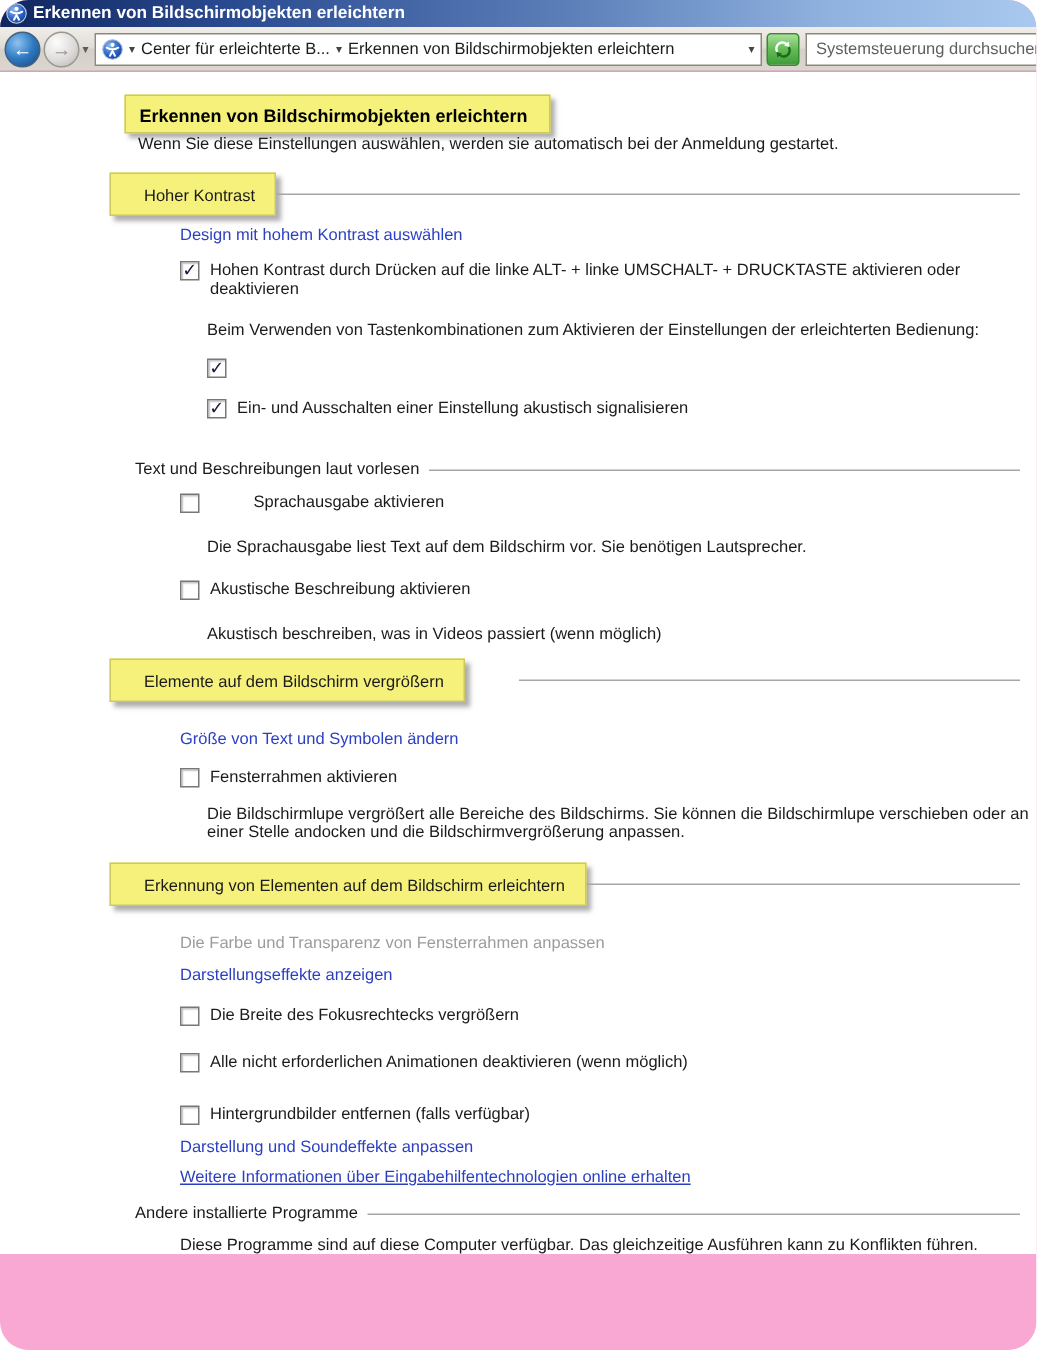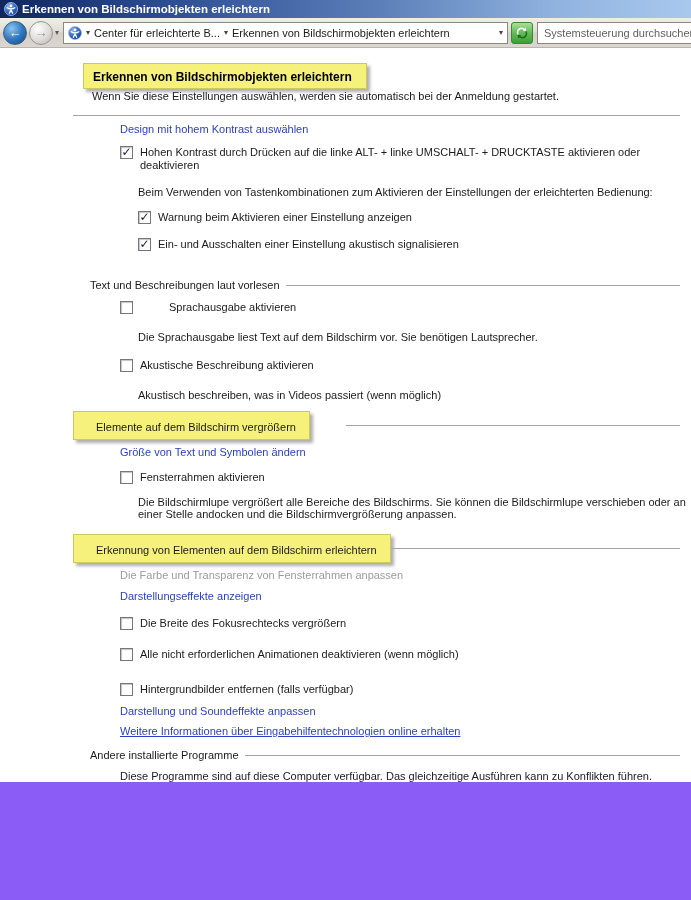--- a/index.html
+++ b/index.html
@@ -1,18 +1,18 @@
 <!DOCTYPE html>
 <html><head>
 <meta charset="utf-8">
 <style>
   html,body{margin:0;padding:0;background:#fff;}
   .window{
-    position:relative;width:691px;height:900px;overflow:hidden;background:#8b5cf6;
-    font-family:"Liberation Sans","DejaVu Sans",sans-serif;font-size:11px;color:#1b1b1b;
+    position:relative;width:691px;height:900px;overflow:hidden;background:#f9a8d4;
+    font-family:"Liberation Sans","DejaVu Sans",sans-serif;font-size:11px;color:#1b1b1b;border-radius:19px;
   }
   
   .titlebar{
     height:18px;display:flex;align-items:center;gap:4px;padding:0 4px;
     background:linear-gradient(90deg,#10265e 0%,#2a4a90 22%,#5c7fb9 55%,#8fb2df 80%,#a9c8ee 100%);
   }
   .titlebar .ttl{color:#fff;font-weight:bold;font-size:11.5px;white-space:nowrap;}
   .appicon{width:14px;height:14px;flex:0 0 auto;}
   
   .navbar{
@@ -83,21 +83,21 @@
     width:16px;background:linear-gradient(#f4f3f1,#d4d0c8 60%,#bdb9b1);border-left:1px solid #8c887f;
     display:flex;align-items:center;justify-content:center;font-size:7px;color:#222;
   }
   .vorschau{margin-left:30px;}
   .preview{
     width:33px;height:26px;margin-left:11px;background:#fff;border:1px solid #2a2a2a;
     display:flex;align-items:center;justify-content:center;box-sizing:border-box;
   }
   .preview .caret{width:1px;height:18px;background:#000;}
   
-  .mt6{margin-top:6px;}  .mt7{margin-top:7px;}  .mt8{margin-top:8px;}
+  .mt6{margin-top:19px;}  .mt7{margin-top:7px;}  .mt8{margin-top:8px;}
   .mt9{margin-top:9px;}  .mt10{margin-top:10px;gap:36px;}.mt11{margin-top:11px;}
   .mt12{margin-top:12px;}.mt13{margin-top:13px;}.mt14{margin-top:14px;}
   .mt15{margin-top:15px;}.mt16{margin-top:16px;}.mt17{margin-top:17px;}
   .mt18{margin-top:18px;}.mt22{margin-top:22px;}.mt26{margin-top:26px;}
   .mt28{margin-top:28px;}
   .w545{max-width:545px;} .w560{max-width:560px;}
 </style>
 </head>
 <body>
 
@@ -157,31 +157,31 @@
 
   <div class="content">
 
     <div class="hlbox pghead">
       <span class="t">Erkennen von Bildschirmobjekten erleichtern</span>
     </div>
     <div class="subtitle">Wenn Sie diese Einstellungen auswählen, werden sie automatisch bei der Anmeldung gestartet.</div>
 
     
     <div class="secrow hl-row mt13">
+      <span class="hlbox"><span>Hoher Kontrast</span></span>
       <span class="rule"></span>
     </div>
     <div class="indent1 mt7"><span class="link">Design mit hohem Kontrast auswählen</span></div>
     <div class="cbrow indent1 mt11">
       <span class="cb checked"></span>
       <span class="cblabel w545">Hohen Kontrast durch Drücken auf die linke ALT- + linke UMSCHALT- + DRUCKTASTE aktivieren oder deaktivieren</span>
     </div>
     <div class="indent2 mt14">Beim Verwenden von Tastenkombinationen zum Aktivieren der Einstellungen der erleichterten Bedienung:</div>
     <div class="cbrow indent2 mt13">
       <span class="cb checked"></span>
-      <span class="cblabel">Warnung beim Aktivieren einer Einstellung anzeigen</span>
     </div>
     <div class="cbrow indent2 mt14">
       <span class="cb checked"></span>
       <span class="cblabel">Ein- und Ausschalten einer Einstellung akustisch signalisieren</span>
     </div>
 
     
     <div class="secrow plain mt28">
       <span class="st">Text und Beschreibungen laut vorlesen</span>
       <span class="rule"></span>

